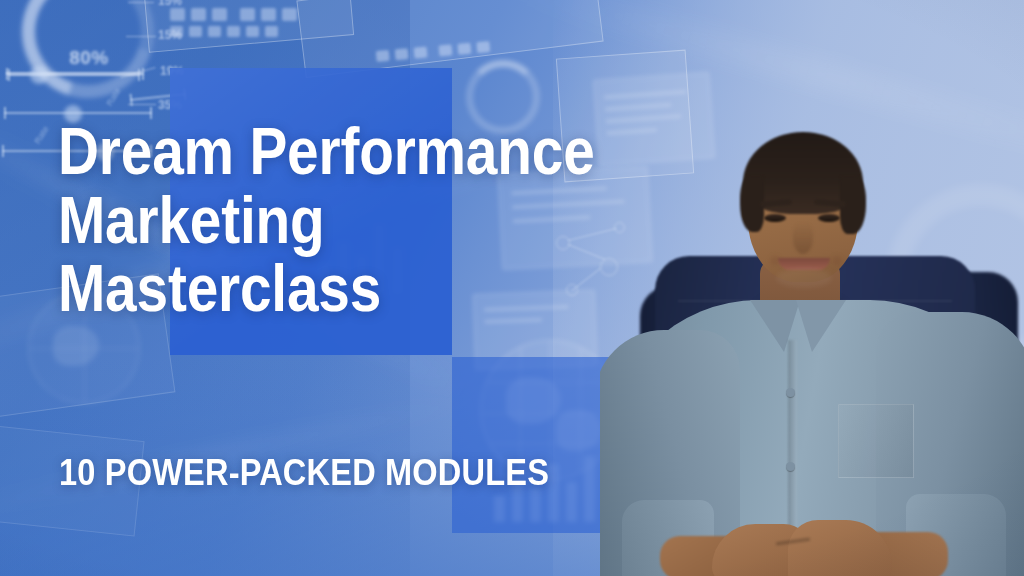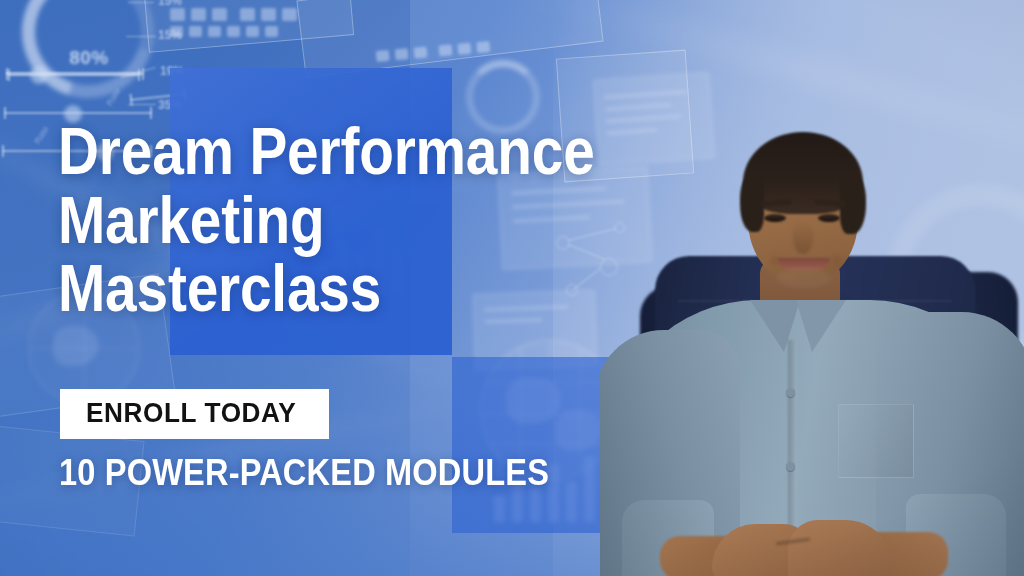--- a/index.html
+++ b/index.html
@@ -397,19 +397,16 @@
     <div class="finger-seam"></div>
   </div>
 
   <div class="vignette"></div>
 
   <div class="title">
     <span>Dream Performance</span>
     <span class="l2">Marketing Masterclass</span>
   </div>
 
-  <div class="badge">
-    <span>ENROLL TODAY</span>
-  </div>
 
   <div class="subtitle">10 POWER-PACKED MODULES</div>
 
 </div>
 
 </body></html>

